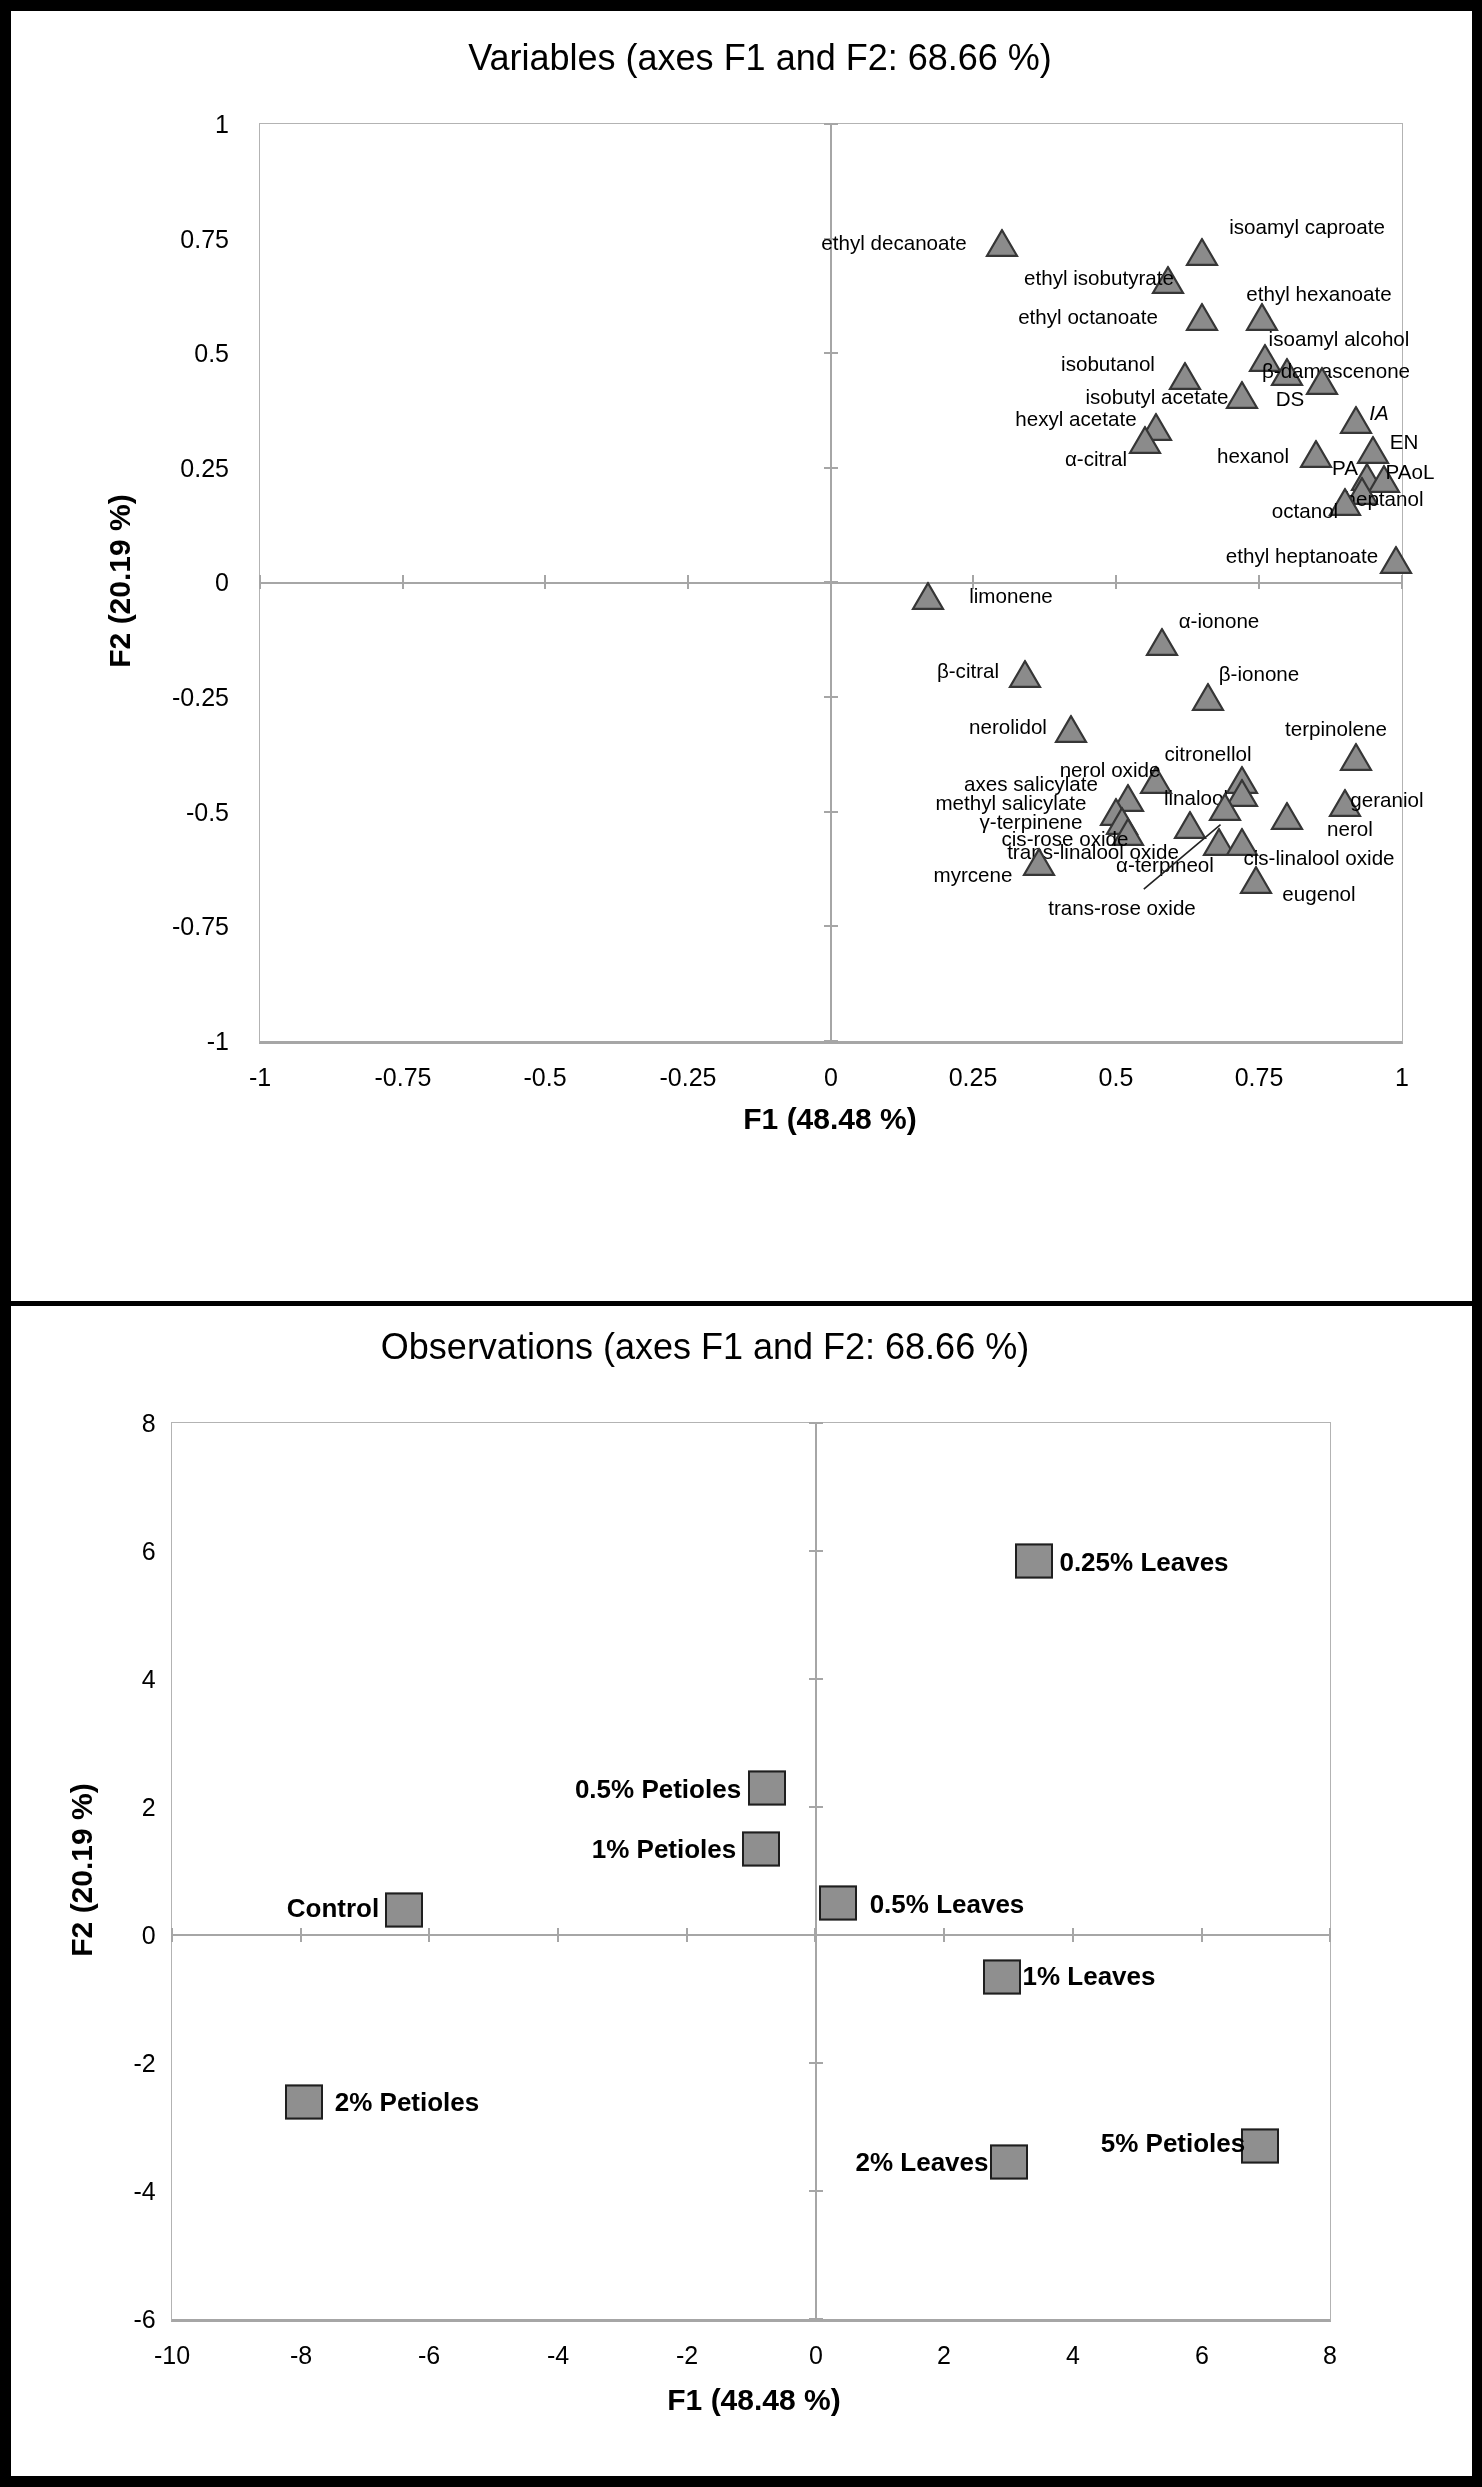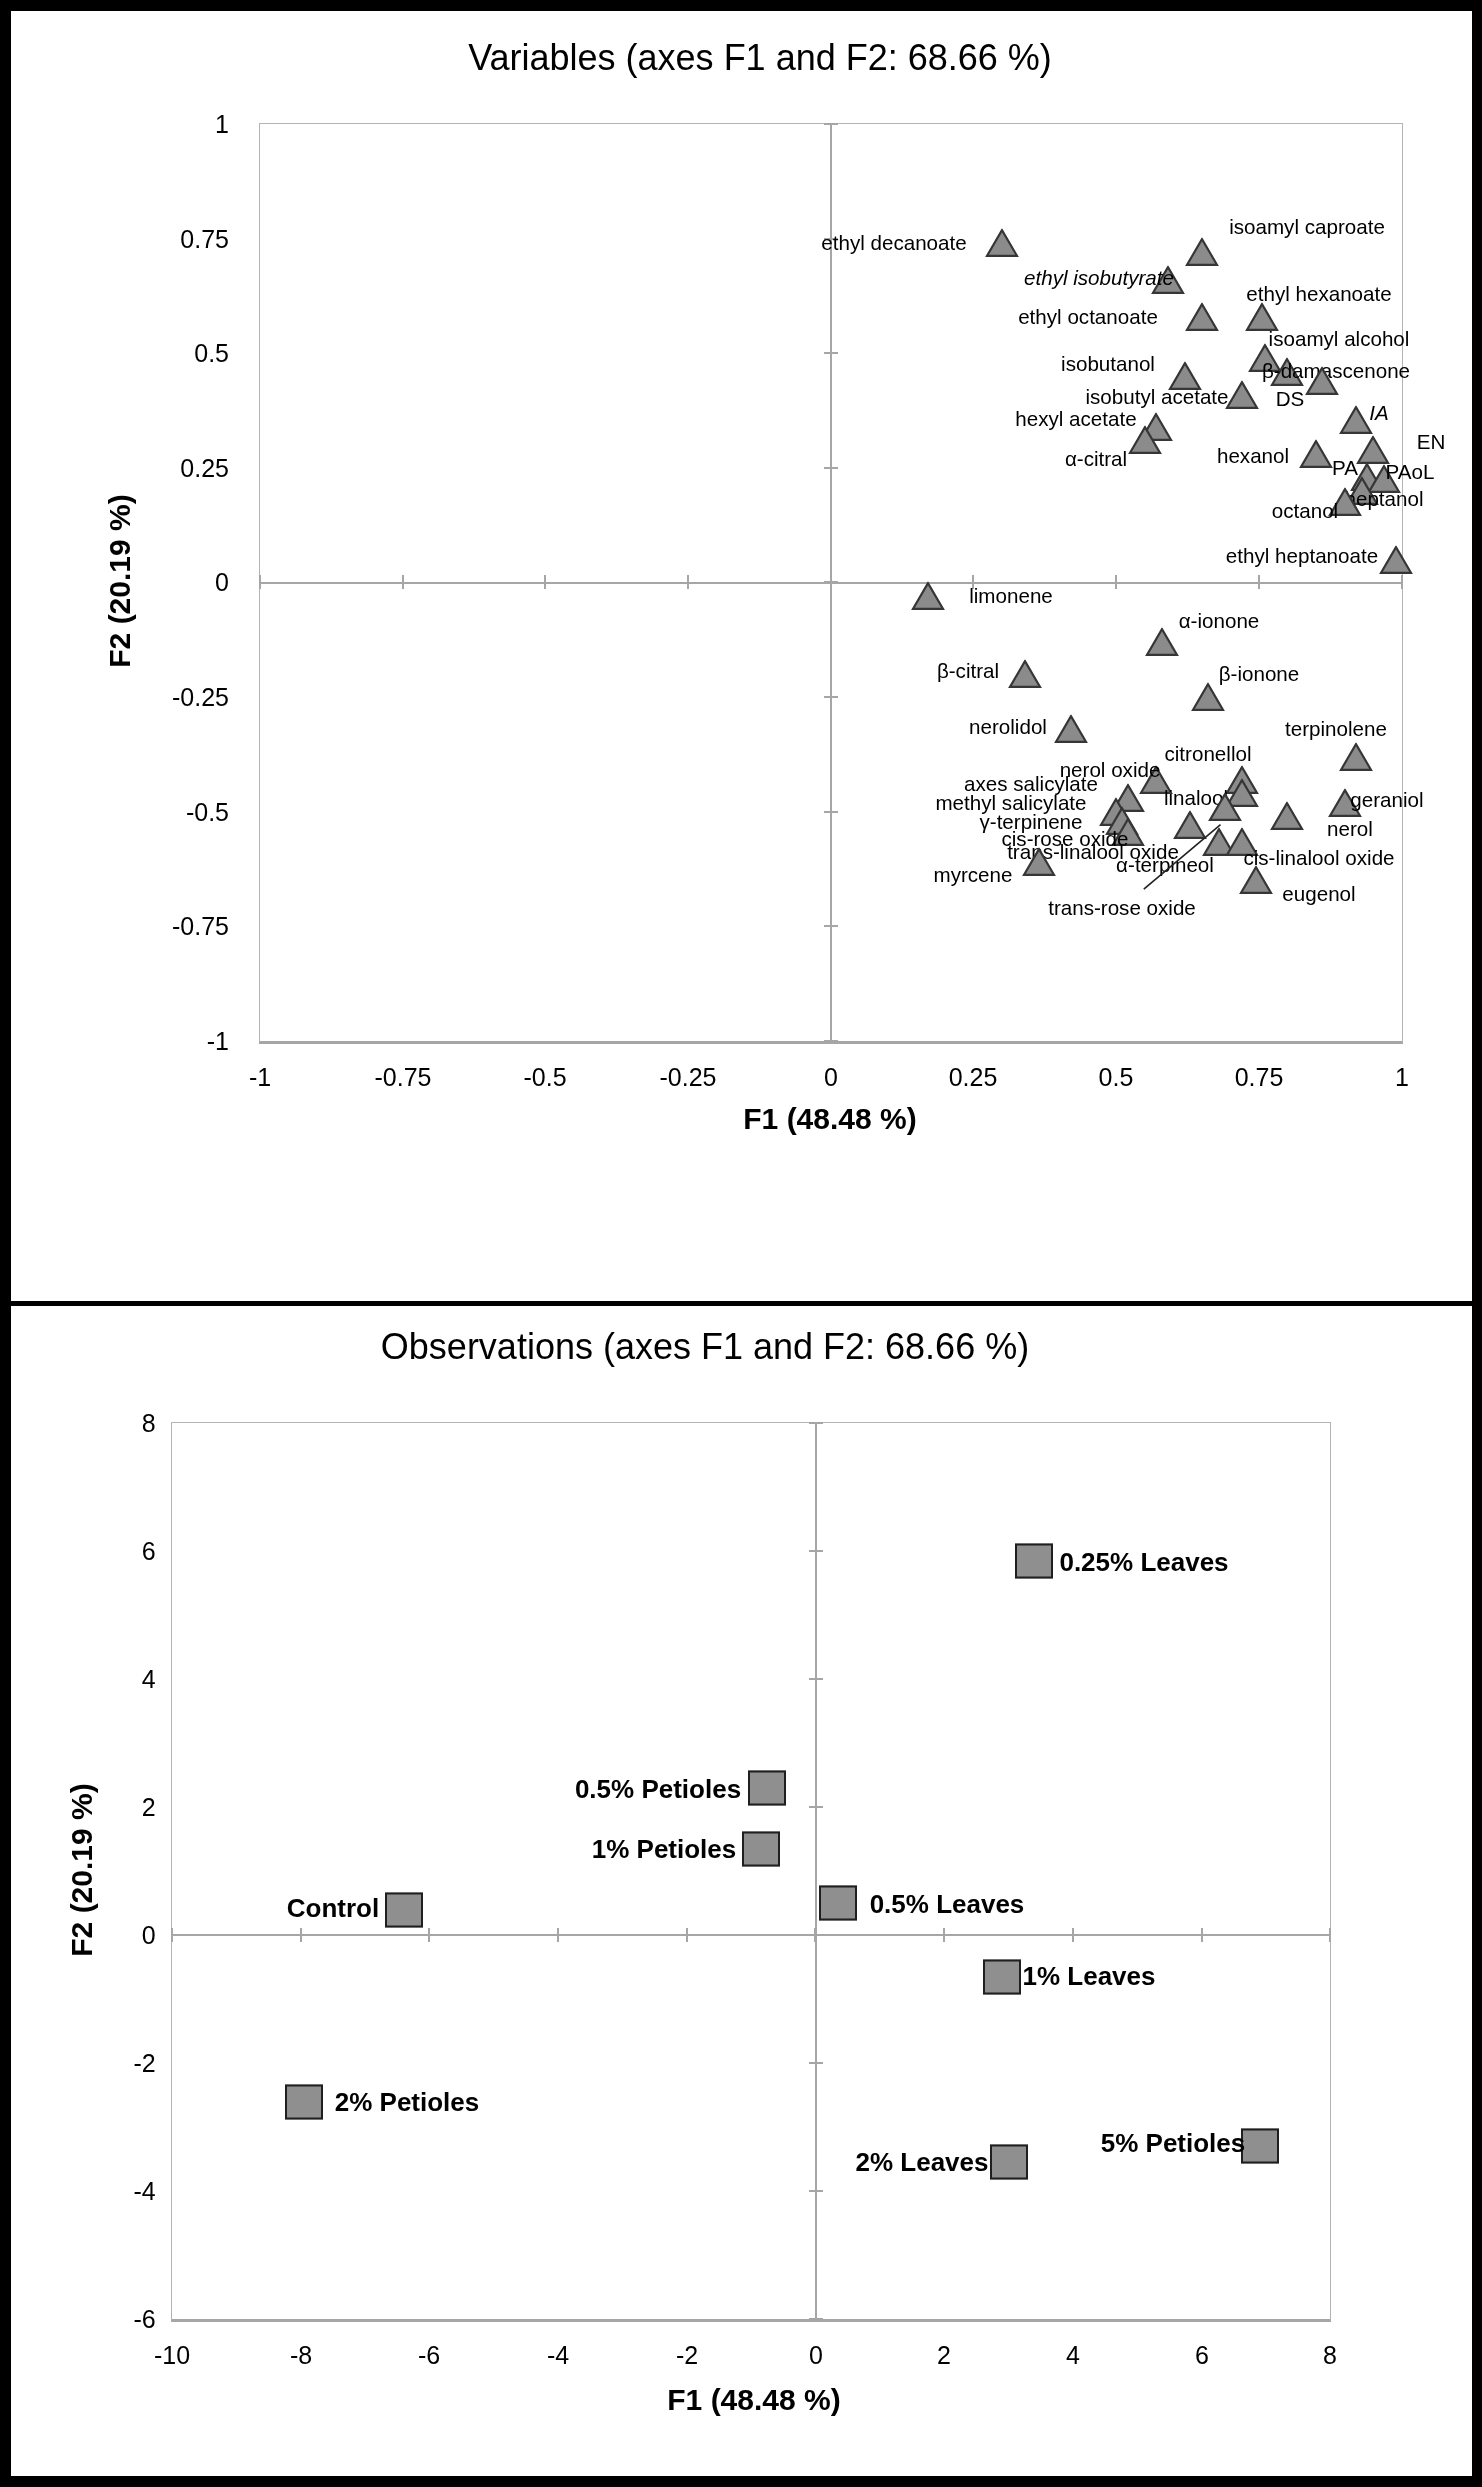--- a/index.html
+++ b/index.html
@@ -84,21 +84,21 @@
             <polygon points="31,3 3,51 59,51" fill="#8b8b8b" stroke="#363636" stroke-width="4"></polygon>
           </svg></div>
         <div class="pt-label" style="left: 634px; top: 119px;">ethyl decanoate</div>
         <div class="marker" style="left: 942px; top: 128px;"><svg width="34" height="29" viewBox="0 0 62 54">
             <polygon points="31,3 3,51 59,51" fill="#8b8b8b" stroke="#363636" stroke-width="4"></polygon>
           </svg></div>
         <div class="pt-label" style="left: 1047px; top: 103px;">isoamyl caproate</div>
         <div class="marker" style="left: 908px; top: 156px;"><svg width="34" height="29" viewBox="0 0 62 54">
             <polygon points="31,3 3,51 59,51" fill="#8b8b8b" stroke="#363636" stroke-width="4"></polygon>
           </svg></div>
-        <div class="pt-label" style="left: 839px; top: 154px; font-style: italic;">ethyl isobutyrate</div>
+        <div class="pt-label" style="left: 839px; top: 154px;">ethyl isobutyrate</div>
         <div class="marker" style="left: 1002px; top: 193px;"><svg width="34" height="29" viewBox="0 0 62 54">
             <polygon points="31,3 3,51 59,51" fill="#8b8b8b" stroke="#363636" stroke-width="4"></polygon>
           </svg></div>
         <div class="pt-label" style="left: 1059px; top: 170px;">ethyl hexanoate</div>
         <div class="marker" style="left: 942px; top: 193px;"><svg width="34" height="29" viewBox="0 0 62 54">
             <polygon points="31,3 3,51 59,51" fill="#8b8b8b" stroke="#363636" stroke-width="4"></polygon>
           </svg></div>
         <div class="pt-label" style="left: 828px; top: 193px;">ethyl octanoate</div>
         <div class="marker" style="left: 1005px; top: 234px;"><svg width="34" height="29" viewBox="0 0 62 54">
             <polygon points="31,3 3,51 59,51" fill="#8b8b8b" stroke="#363636" stroke-width="4"></polygon>
@@ -128,21 +128,21 @@
             <polygon points="31,3 3,51 59,51" fill="#8b8b8b" stroke="#363636" stroke-width="4"></polygon>
           </svg></div>
         <div class="pt-label" style="left: 816px; top: 295px;">hexyl acetate</div>
         <div class="marker" style="left: 885px; top: 316px;"><svg width="34" height="29" viewBox="0 0 62 54">
             <polygon points="31,3 3,51 59,51" fill="#8b8b8b" stroke="#363636" stroke-width="4"></polygon>
           </svg></div>
         <div class="pt-label" style="left: 836px; top: 335px;">α-citral</div>
         <div class="marker" style="left: 1113px; top: 326px;"><svg width="34" height="29" viewBox="0 0 62 54">
             <polygon points="31,3 3,51 59,51" fill="#8b8b8b" stroke="#363636" stroke-width="4"></polygon>
           </svg></div>
-        <div class="pt-label" style="left: 1144px; top: 318px; margin-left: 27px;">EN</div>
+        <div class="pt-label" style="left: 1144px; top: 318px;">EN</div>
         <div class="marker" style="left: 1056px; top: 330px;"><svg width="34" height="29" viewBox="0 0 62 54">
             <polygon points="31,3 3,51 59,51" fill="#8b8b8b" stroke="#363636" stroke-width="4"></polygon>
           </svg></div>
         <div class="pt-label" style="left: 993px; top: 332px;">hexanol</div>
         <div class="marker" style="left: 1107px; top: 353px;"><svg width="34" height="29" viewBox="0 0 62 54">
             <polygon points="31,3 3,51 59,51" fill="#8b8b8b" stroke="#363636" stroke-width="4"></polygon>
           </svg></div>
         <div class="pt-label" style="left: 1085px; top: 344px;">PA</div>
         <div class="marker" style="left: 1124px; top: 355px;"><svg width="34" height="29" viewBox="0 0 62 54">
             <polygon points="31,3 3,51 59,51" fill="#8b8b8b" stroke="#363636" stroke-width="4"></polygon>

